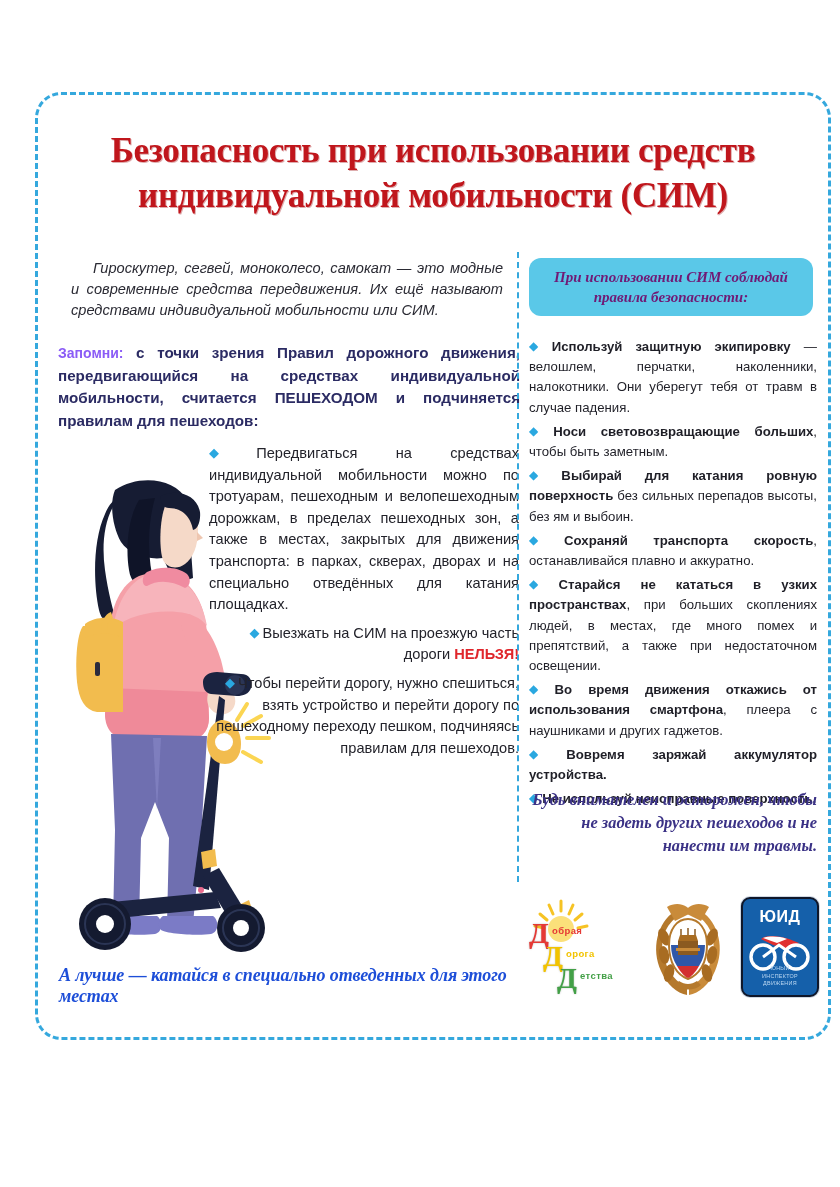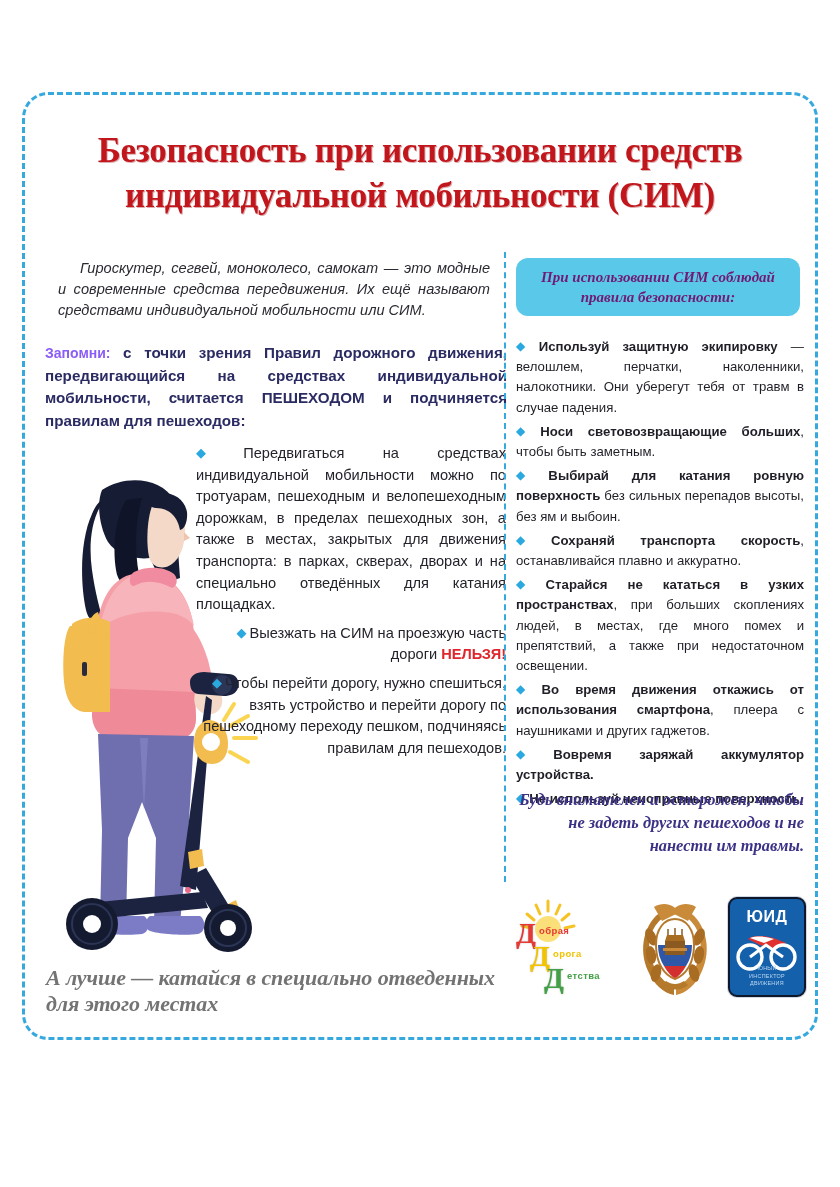--- a/index.html
+++ b/index.html
@@ -10,21 +10,21 @@
   body {
     width: 840px;
     height: 1187px;
     font-family: "Liberation Sans", sans-serif;
     position: relative;
     overflow: hidden;
   }
 
   #poster {
     position: absolute;
-    left: 0; top: 0;
+    left: 13px; top: 0;
     width: 708px;
     height: 1187px;
     background: #fff;
   }
 
   
   .frame {
     position: absolute;
     left: 22px;
     top: 92px;
@@ -131,22 +131,22 @@
 
   
   .bottom-red {
     position: absolute;
     left: 46px;
     top: 965px;
     width: 470px;
     font-family: "Liberation Serif", serif;
     font-style: italic;
     font-weight: bold;
-    font-size: 22px;
-    color: #737373;
+    font-size: 18px;
+    color: #1d4ed8;
     letter-spacing: -0.1px;
   }
 
   
   .divider {
     position: absolute;
     left: 504px;
     top: 252px;
     width: 0;
     height: 630px;

